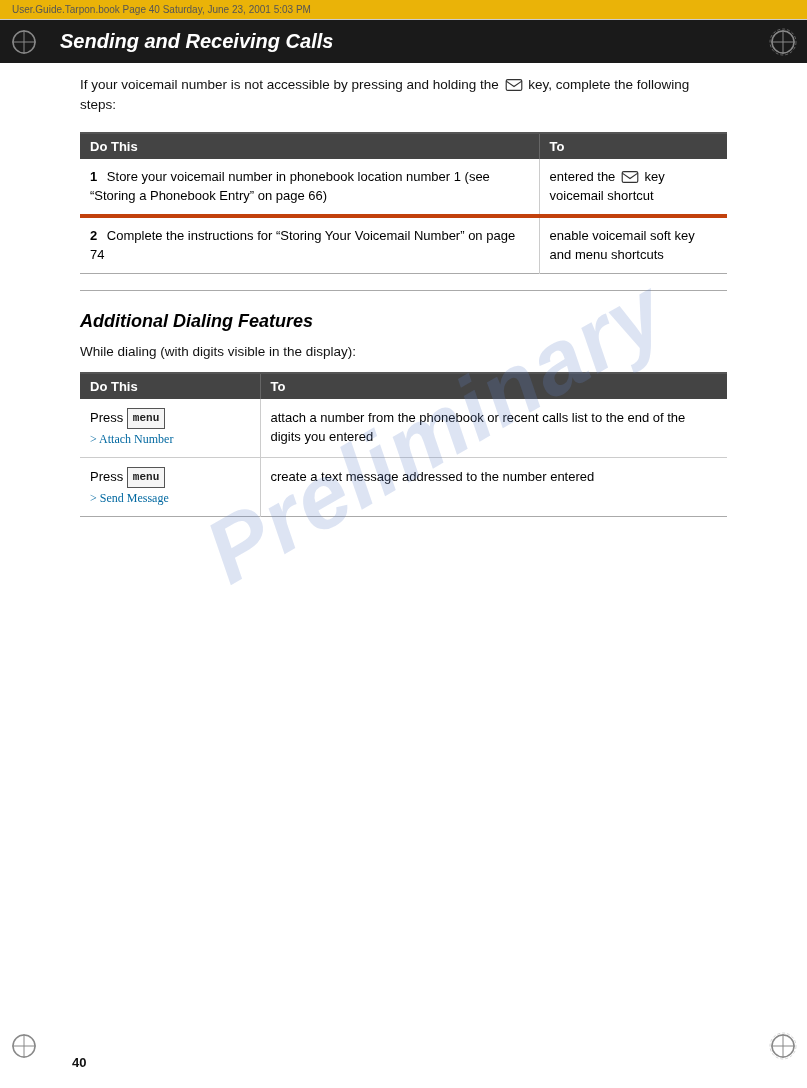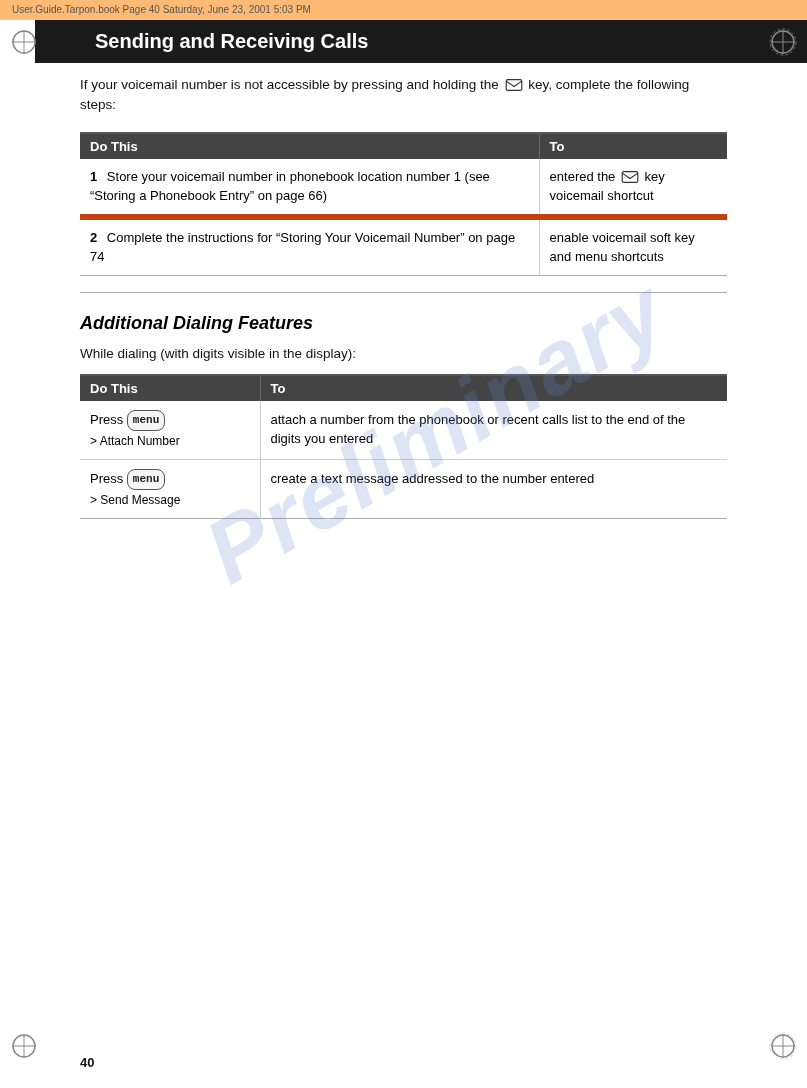--- a/index.html
+++ b/index.html
@@ -11,21 +11,21 @@
       font-family: 'Arial', 'Helvetica', sans-serif;
       font-size: 14px;
       color: #000000;
       position: relative;
       overflow-x: hidden;
     }
 
     
     .page-header-bar {
       width: 100%;
-      background: #fdba74;
+      background: #eab308;
       border-bottom: 1px solid #cccccc;
       padding: 4px 12px;
       font-size: 10px;
       color: #555;
       display: flex;
       align-items: center;
     }
 
     
     .corner-marks {
@@ -52,24 +52,24 @@
     .corner-tr { top: 28px; right: 10px; }
     .corner-bl { bottom: 28px; left: 10px; }
     .corner-br { bottom: 28px; right: 10px; }
 
     
     .chapter-header {
       background: #1a1a1a;
       color: #ffffff;
       padding: 10px 20px 10px 60px;
       font-size: 20px;
+      font-style: italic;
       font-weight: bold;
       margin-top: 0;
       position: relative;
-      margin-left: 35px;
     }
 
     
     .content {
       padding: 12px 80px 40px 80px;
     }
 
     
     .intro-text {
       font-size: 13.5px;
@@ -98,21 +98,21 @@
       font-weight: bold;
       text-align: left;
       border-right: 1px solid #666;
     }
 
     .info-table thead th:last-child {
       border-right: none;
     }
 
     .info-table tbody tr {
-      border-bottom: 6px solid #c2410c;
+      border-bottom: 4px solid #c2410c;
     }
 
     .info-table tbody tr:last-child {
       border-bottom: none;
     }
 
     .info-table tbody td {
       padding: 8px 10px;
       font-size: 13px;
       line-height: 1.5;
@@ -189,35 +189,35 @@
 
     .dialing-table tbody td:first-child {
       border-right: 1px solid #cccccc;
       min-width: 180px;
     }
 
     
     .menu-badge {
       display: inline-block;
       border: 1.5px solid #555;
-      border-radius: 8px;
+      border-radius: 0;
       padding: 1px 5px;
       font-size: 11px;
       font-weight: bold;
       background: #f5f5f5;
       color: #222;
       vertical-align: middle;
       margin-right: 2px;
       font-family: 'Courier New', monospace;
     }
 
     .mono-text {
-      font-family: Liberation Sans, sans-serif;
+      font-family: Liberation Serif, serif;
       font-size: 12px;
-      color: #000000;
+      color: #0369a1;
     }
 
     
     .watermark {
       position: absolute;
       top: 380px;
       left: 180px;
       font-size: 90px;
       font-weight: bold;
       color: rgba(100, 130, 200, 0.22);
@@ -226,21 +226,21 @@
       z-index: 5;
       font-style: italic;
       letter-spacing: 2px;
       user-select: none;
     }
 
     
     .page-number {
       position: absolute;
       bottom: 18px;
-      left: 80px;
+      left: 72px;
       font-size: 13px;
       font-weight: bold;
       color: #111;
     }
 
     
     .separator {
       border: none;
       border-top: 1px solid #aaaaaa;
       margin: 12px 0;

